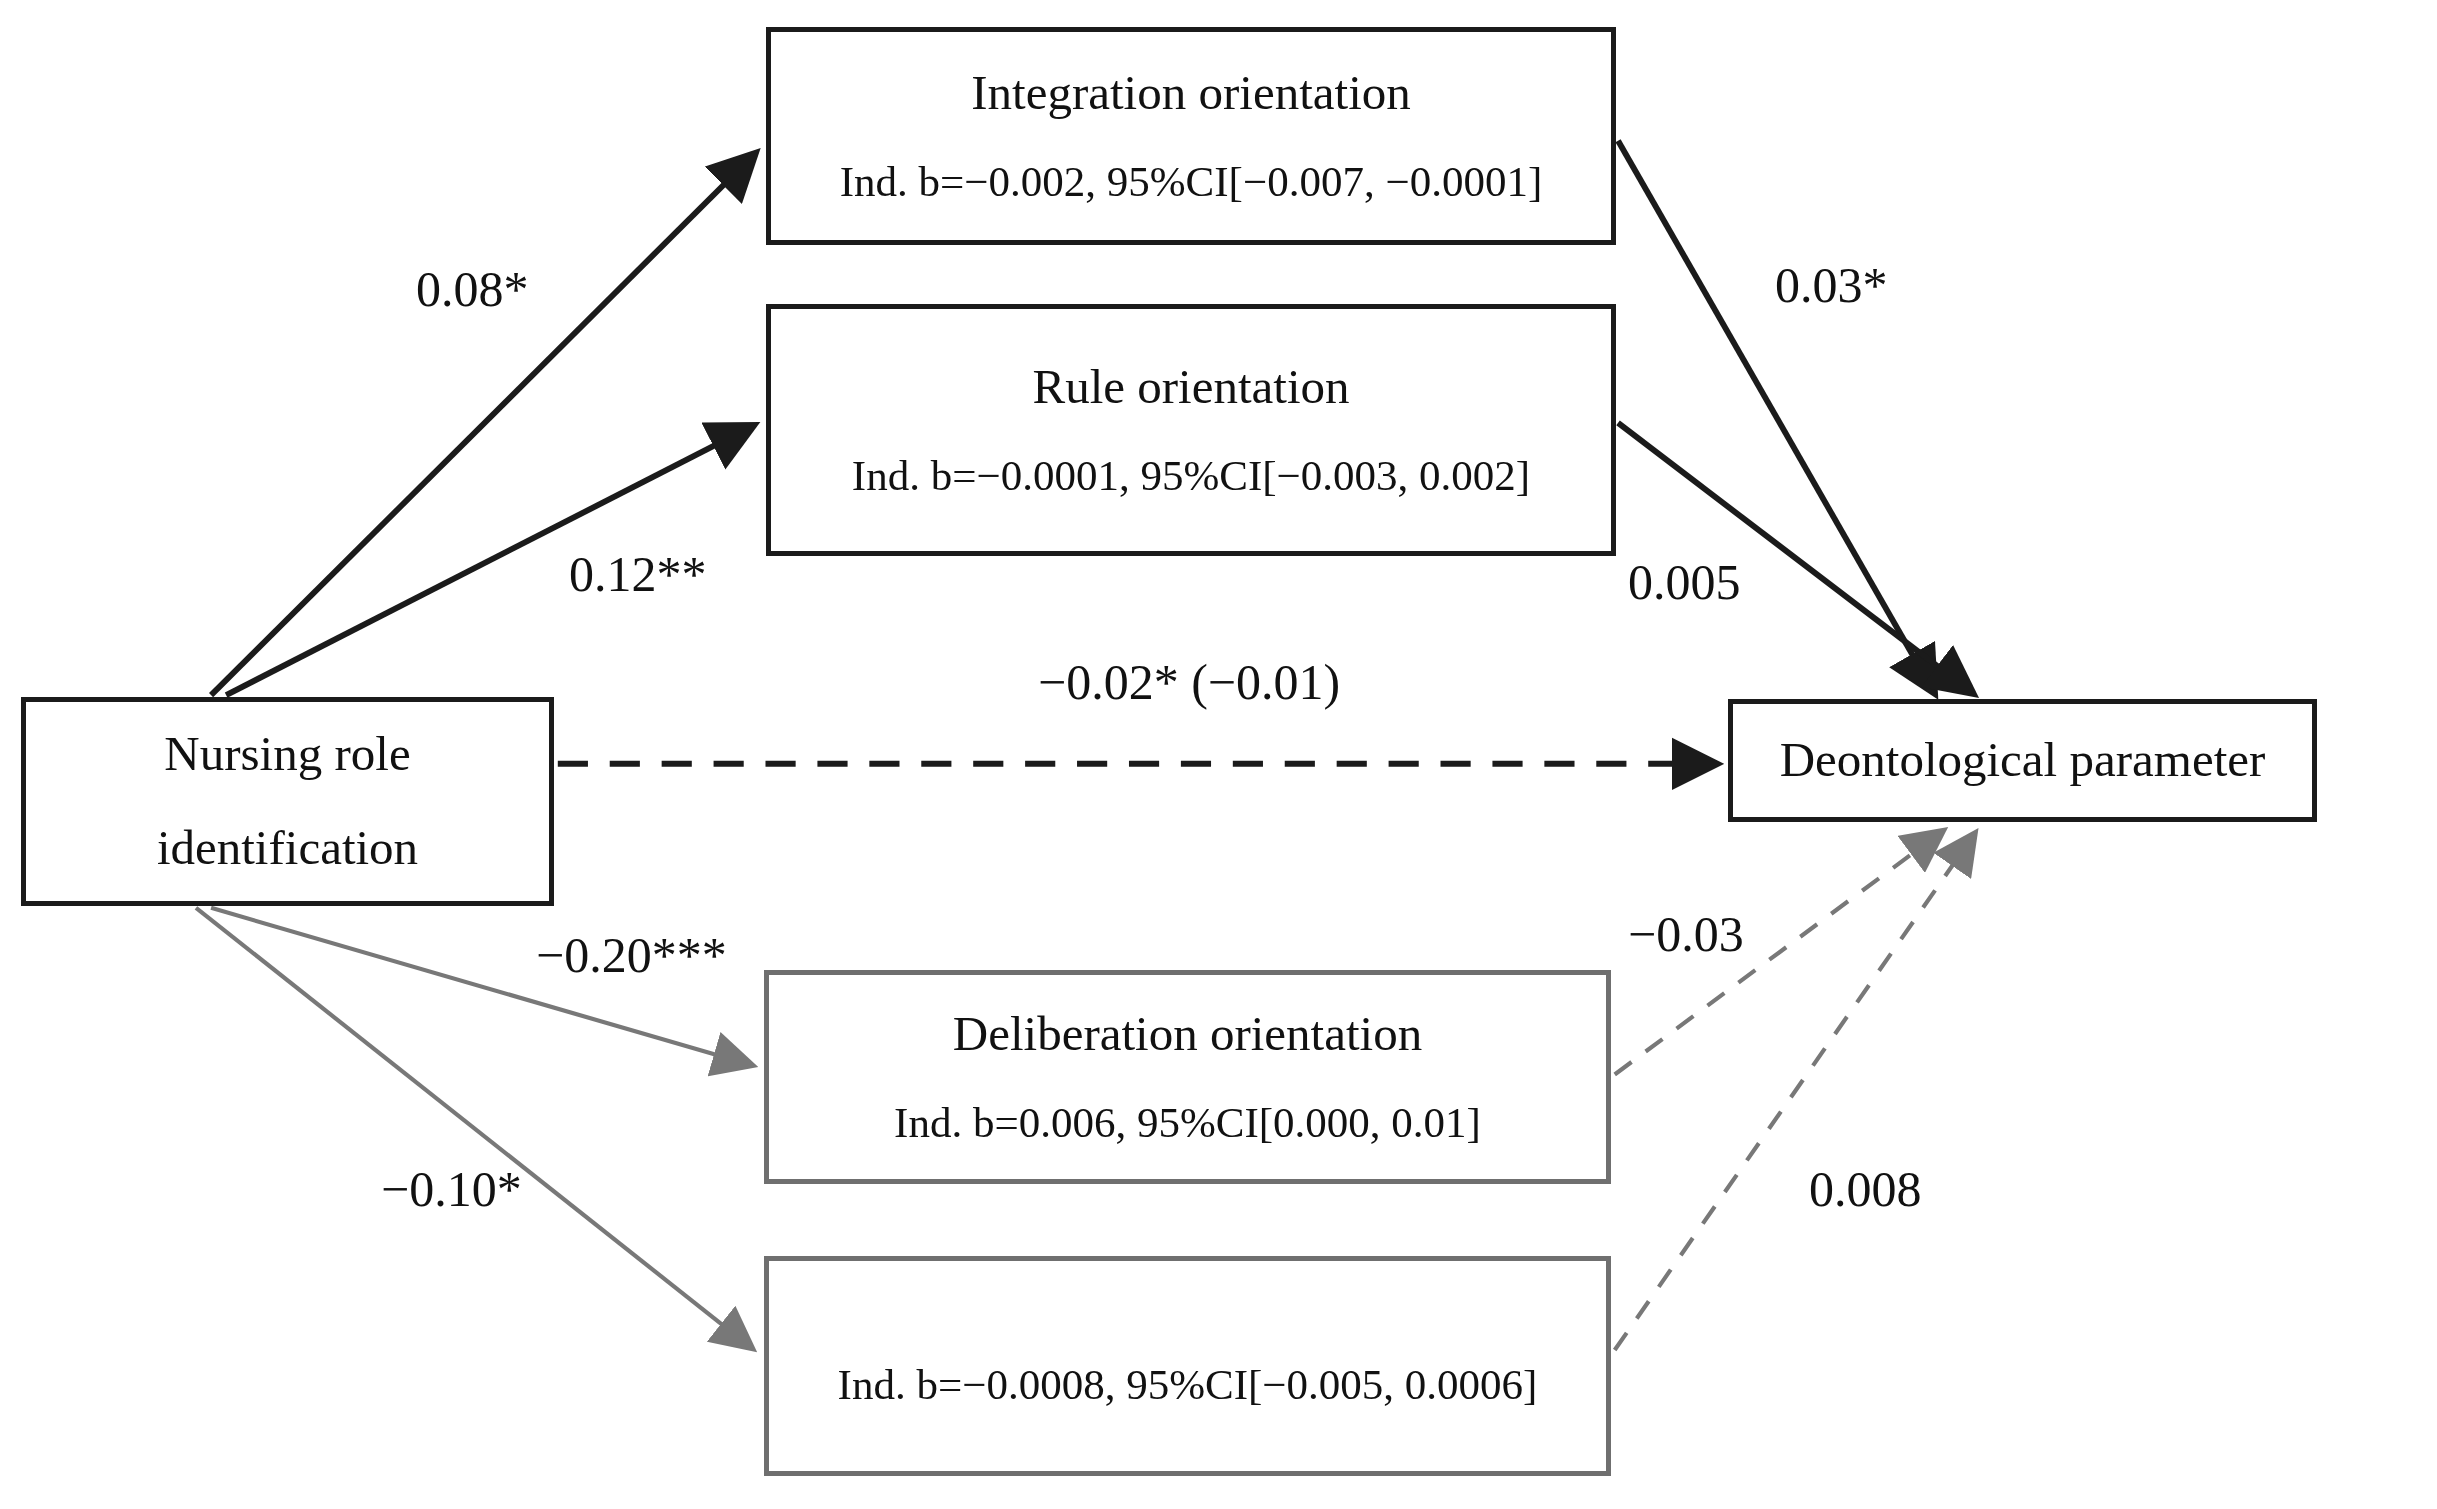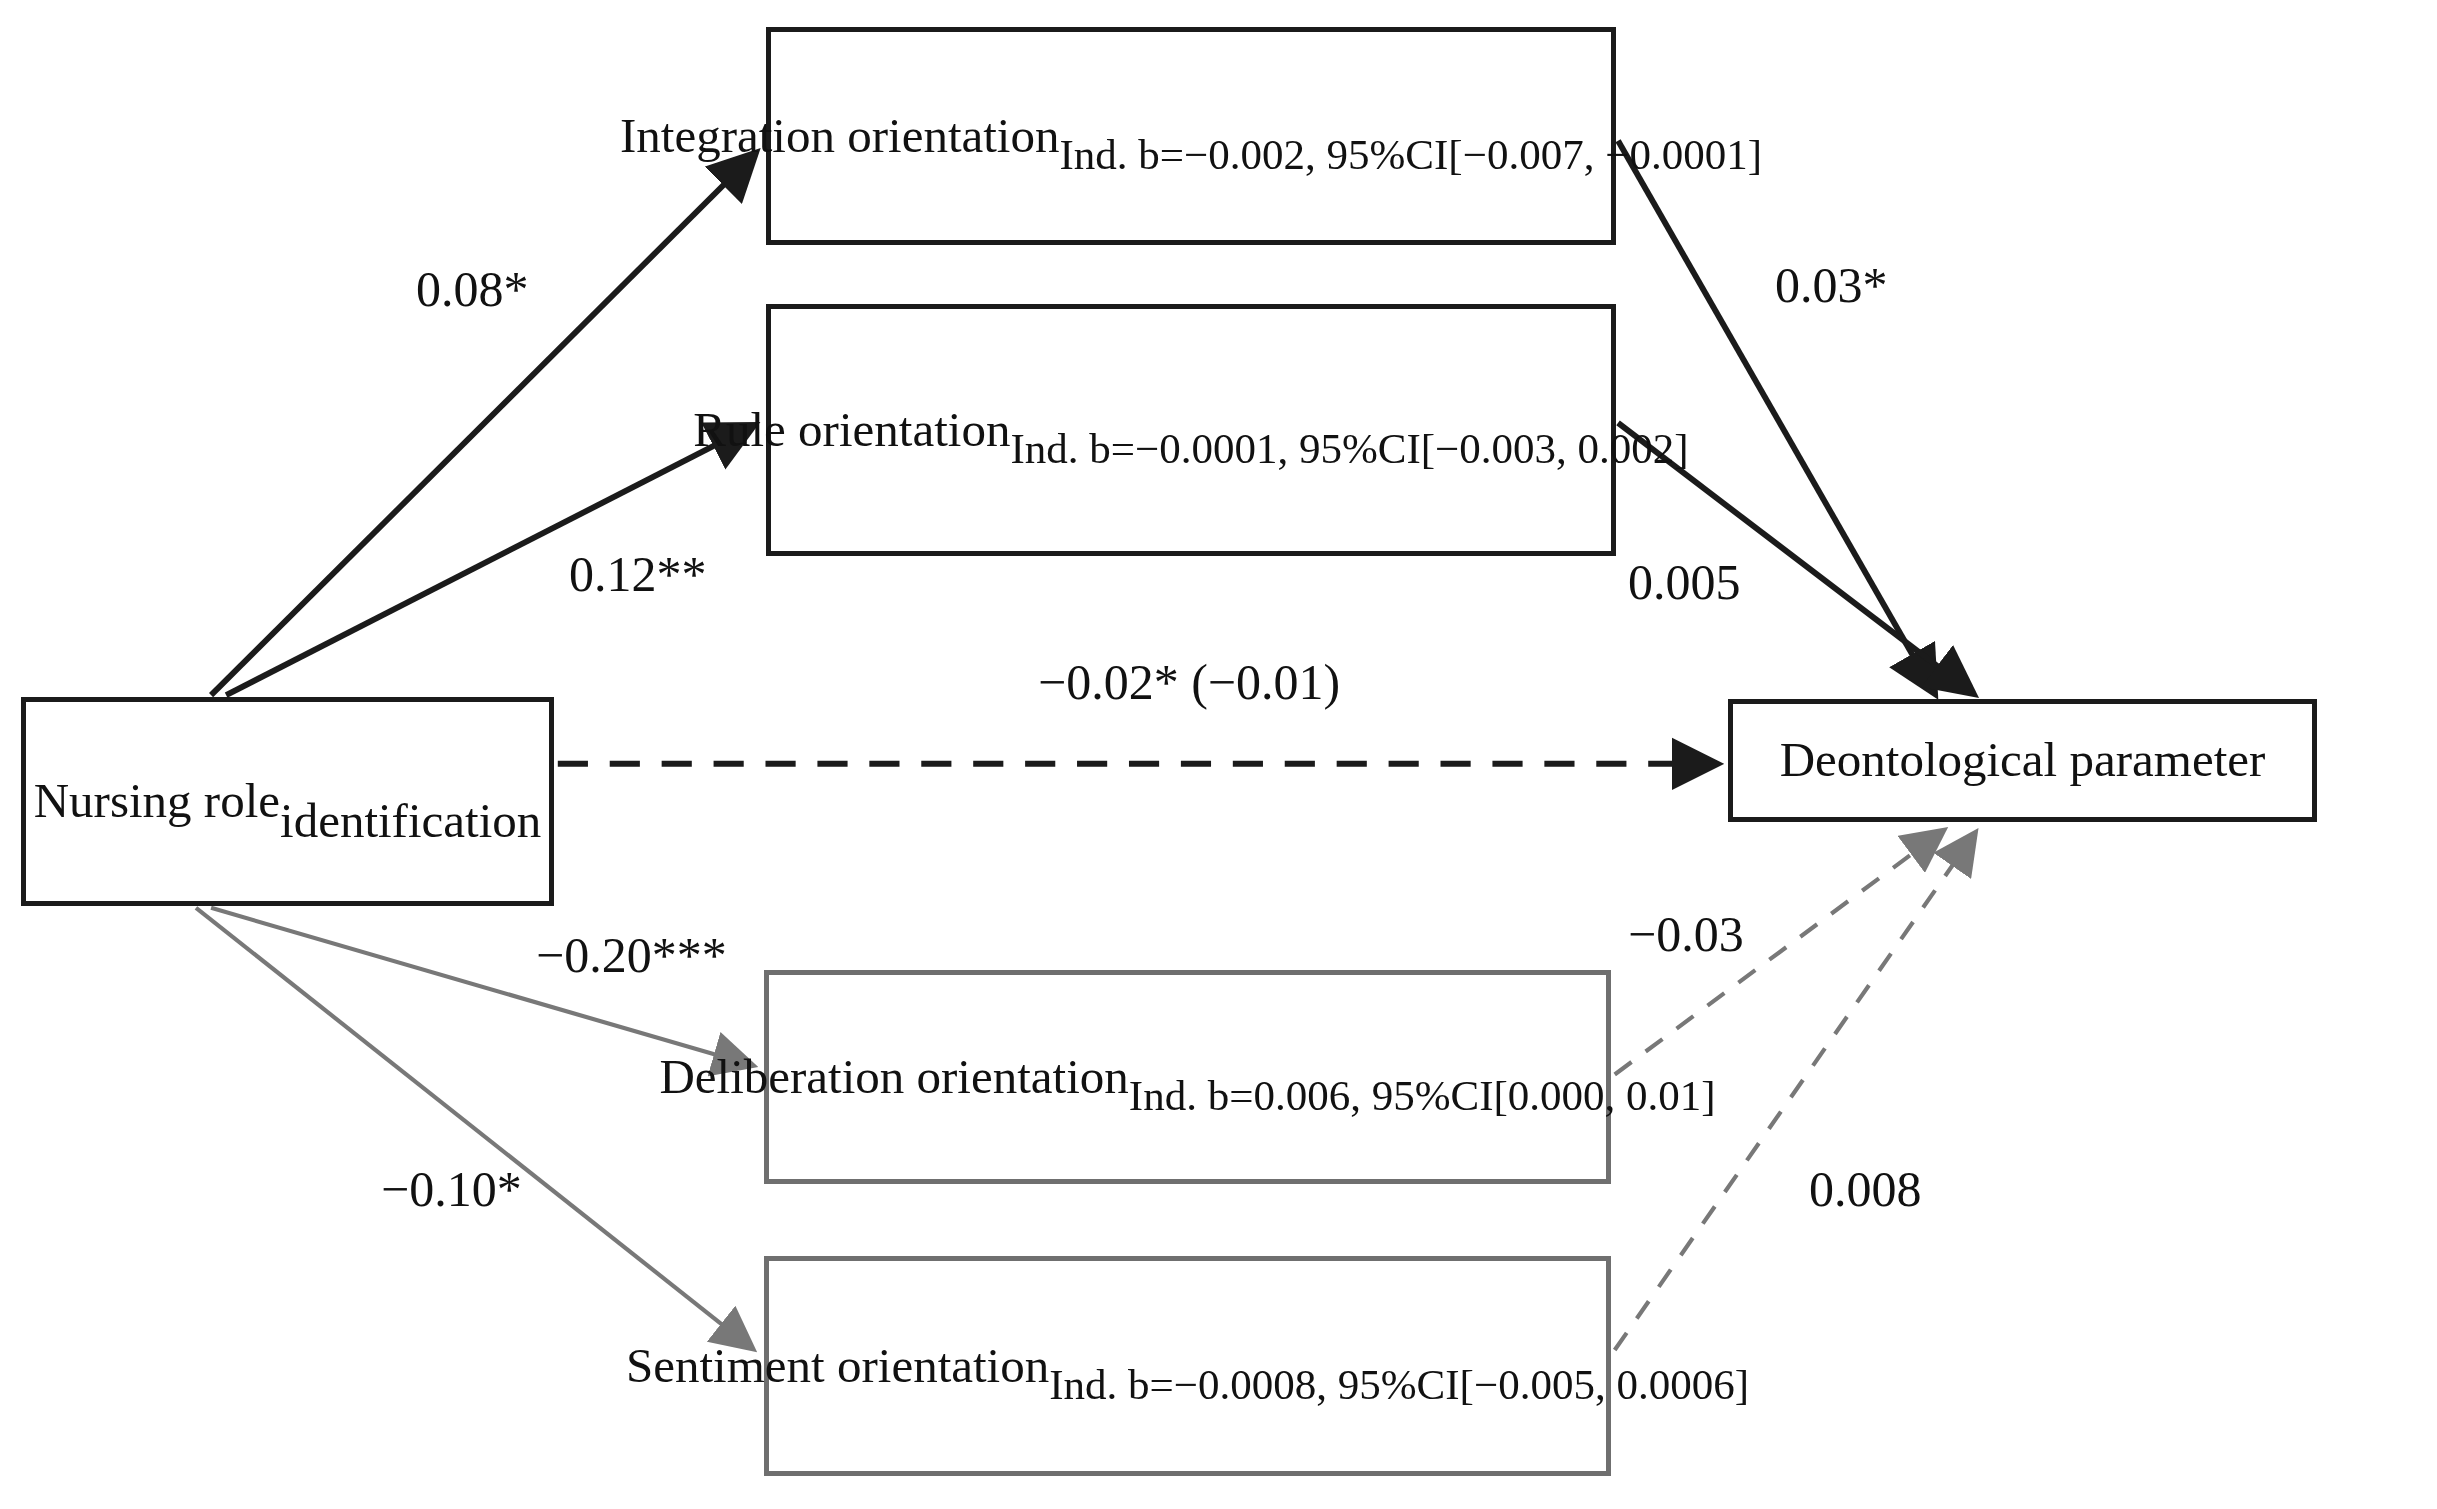--- a/index.html
+++ b/index.html
@@ -8,21 +8,21 @@
     width:2438px;height:1510px;
     background:#ffffff;
     font-family:"Liberation Serif","DejaVu Serif",serif;
     color:#111111;
     overflow:hidden;
   }
   svg.arrows{position:absolute;left:0;top:0;width:2438px;height:1510px;}
   .node{
     position:absolute;
     background:#ffffff;
-    display:flex;
+    display:flex;flex-direction:column;
     align-items:center;justify-content:center;
     text-align:center;
     box-sizing:border-box;
   }
   .node.black-border{border:5.9px solid #1b1b1b;}
   .node.gray-border{border:5px solid #6f6f6f;}
   .node-title{font-size:49px;line-height:1.12;white-space:nowrap;}
   .node-stat{font-size:43px;line-height:1.1;white-space:nowrap;margin-top:37px;}
   .two-line .node-title{margin-top:0;}
   .two-line .line2{margin-top:39px;}
@@ -81,21 +81,20 @@
     <div class="node-title">Rule orientation</div>
     <div class="node-stat">Ind. b=−0.0001, 95%CI[−0.003, 0.002]</div>
   </div>
 
   <div class="node gray-border" style="left:764px;top:970px;width:847px;height:214px;">
     <div class="node-title">Deliberation orientation</div>
     <div class="node-stat">Ind. b=0.006, 95%CI[0.000, 0.01]</div>
   </div>
 
   <div class="node gray-border" style="left:764px;top:1256px;width:847px;height:220px;">
-    <div class="node-title">Sentiment orientation</div>
     <div class="node-stat">Ind. b=−0.0008, 95%CI[−0.005, 0.0006]</div>
   </div>
 
   <div class="node black-border" style="left:1728px;top:678px;width:589px;height:123px;margin-top:21px;">
     <div class="node-title">Deontological parameter</div>
   </div>
 
   <div class="edge-label" style="left:416px;top:264px;">0.08*</div>
 
   <div class="edge-label" style="left:569px;top:549px;">0.12**</div>

